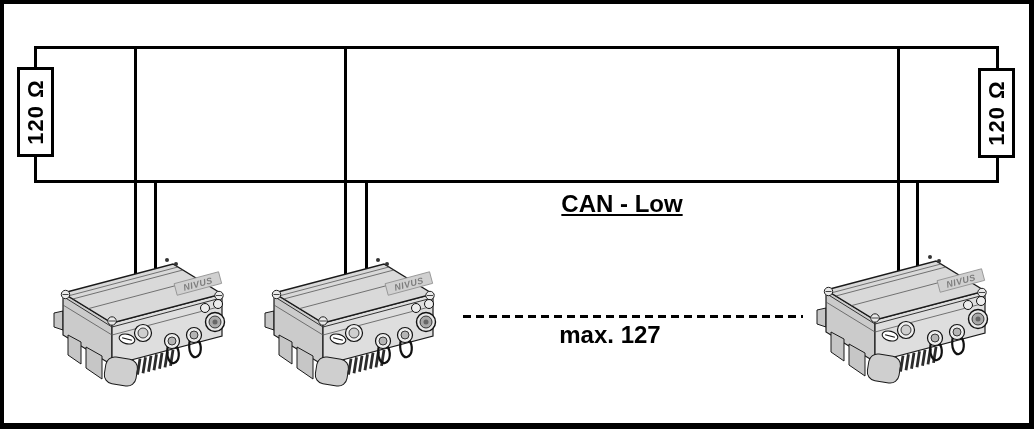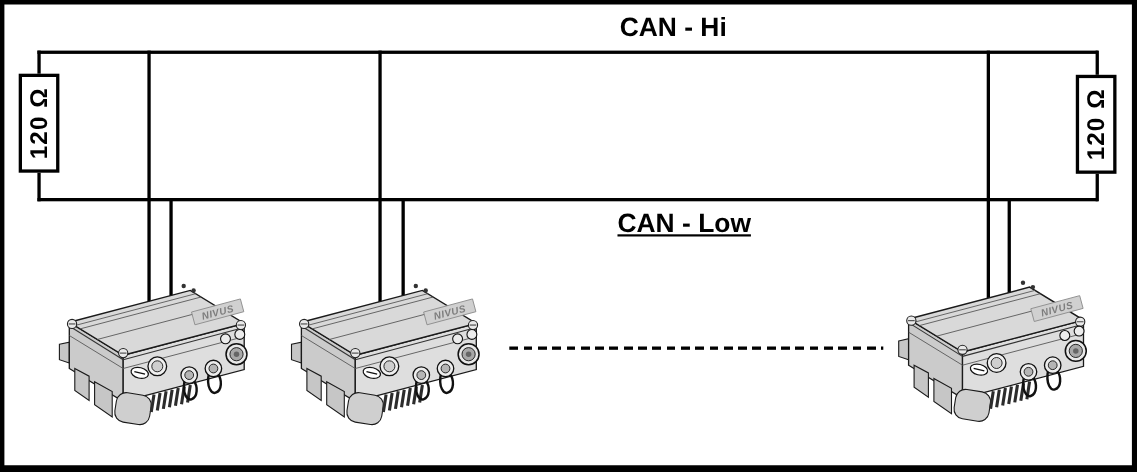--- a/index.html
+++ b/index.html
@@ -58,24 +58,24 @@
   <div class="line" style="left:996px;top:46px;width:3px;height:26px;"></div>
   <div class="line" style="left:996px;top:155px;width:3px;height:28px;"></div>
 
   <div class="line" style="left:134px;top:46px;width:3px;height:231px;"></div>
   <div class="line" style="left:154px;top:180px;width:3px;height:92px;"></div>
   <div class="line" style="left:344px;top:46px;width:3px;height:231px;"></div>
   <div class="line" style="left:365px;top:180px;width:3px;height:92px;"></div>
   <div class="line" style="left:897px;top:46px;width:3px;height:228px;"></div>
   <div class="line" style="left:916px;top:180px;width:3px;height:88px;"></div>
 
-  <div class="label" style="left:512px;top:12px;width:200px;">CAN - Hi</div>
   <div class="label" style="left:522px;top:190px;width:200px;text-decoration:underline;">CAN - Low</div>
 
   <div class="dashed" style="left:463px;top:315px;width:340px;"></div>
+  <div class="label" style="left:510px;top:321px;width:200px;">max. 127</div>
 
   <div class="terminator" style="left:17px;top:67px;">
     <span>120 Ω</span>
   </div>
   <div class="terminator" style="left:978px;top:68px;">
     <span>120 Ω</span>
   </div>
 
   <svg class="devices" width="1034" height="429" viewBox="0 0 1034 429">
     <defs>

